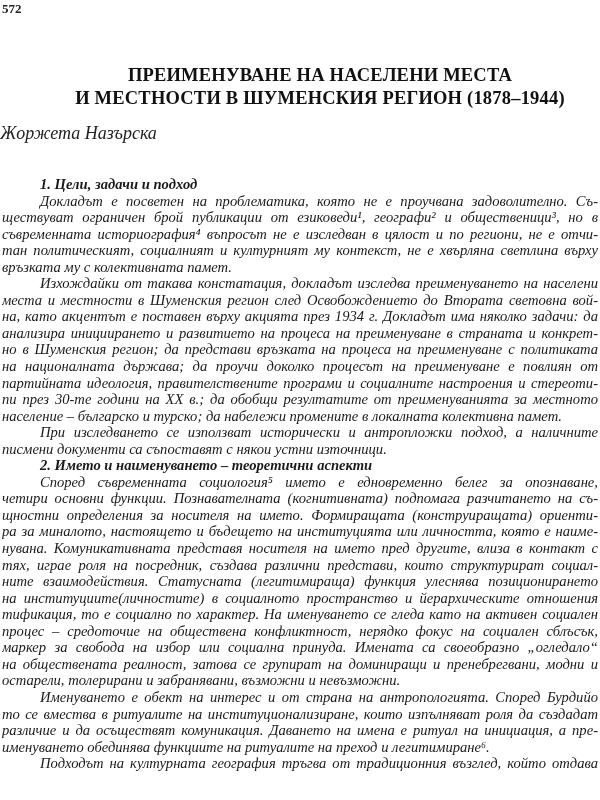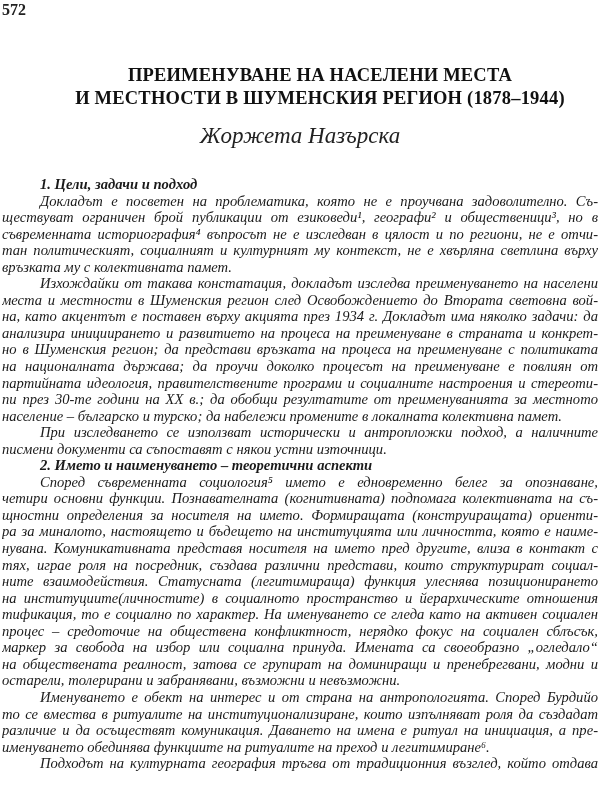--- a/index.html
+++ b/index.html
@@ -1,22 +1,22 @@
 <!DOCTYPE html>
 <html><head>
 <meta charset="utf-8">
 <style>
   html, body { margin:0; padding:0; background:#ffffff; }
   body { width:600px; height:800px; overflow:hidden; position:relative;
          font-family:"Liberation Serif", "DejaVu Serif", serif; color:#1a1a1a; }
-  .page-num { position:absolute; left:2px; top:1px; font-size:16px; font-weight:bold; color:#222; }
+  .page-num { position:absolute; left:2px; top:1px; font-size:13px; font-weight:bold; color:#222; }
   .title { position:absolute; left:0; width:600px; top:64px; text-align:center;
            font-weight:bold; font-size:18.5px; line-height:23px; letter-spacing:0.2px; color:#111;margin-left:20px; }
-  .author { position:absolute; left:0; width:600px; top:123px; text-align:center;
-            font-style:italic; font-size:23px; color:#222; }
+  .author { position:absolute; left:0; width:600px; top:123px; 
+            font-style:italic; font-size:18px; color:#222; }
   .body { position:absolute; left:2px; top:176px; width:596px; font-size:14.6px; line-height:16.55px; }
   .line { white-space:nowrap; text-align:justify; text-align-last:justify; height:16.55px; overflow:hidden;font-style:italic; }
   .line.last { text-align-last:left; }
   .line.indent { padding-left:38px; }
   .line.head { font-weight:bold; padding-left:38px; text-align-last:left; }
 </style>
 </head>
 <body>
 
 <div class="page-num">572</div>
@@ -41,21 +41,21 @@
     <div class="line">анализира инициирането и развитието на процеса на преименуване в страната и конкрет-</div>
     <div class="line">но в Шуменския регион; да представи връзката на процеса на преименуване с политиката</div>
     <div class="line">на националната държава; да проучи доколко процесът на преименуване е повлиян от</div>
     <div class="line">партийната идеология, правителствените програми и социалните настроения и стереоти-</div>
     <div class="line">пи през 30-те години на XX в.; да обобщи резултатите от преименуванията за местното</div>
     <div class="line last">население – българско и турско; да набележи промените в локалната колективна памет.</div>
     <div class="line indent">При изследването се използват исторически и антропложки подход, а наличните</div>
     <div class="line last">писмени документи са съпоставят с някои устни източници.</div>
     <div class="line head">2. Името и наименуването – теоретични аспекти</div>
     <div class="line indent">Според съвременната социология⁵ името е едновременно белег за опознаване,</div>
-    <div class="line">четири основни функции. Познавателната (когнитивната) подпомага колективната на съ-</div>
+    <div class="line">четири основни функции. Познавателната (когнитивната) подпомага разчитането на съ-</div>
     <div class="line">щностни определения за носителя на името. Формиращата (конструиращата) ориенти-</div>
     <div class="line">ра за миналото, настоящето и бъдещето на институцията или личността, която е наиме-</div>
     <div class="line">нувана. Комуникативната представя носителя на името пред другите, влиза в контакт с</div>
     <div class="line">тях, играе роля на посредник, създава различни представи, които структурират социал-</div>
     <div class="line">ните взаимодействия. Статусната (легитимираща) функция улеснява позиционирането</div>
     <div class="line">на институциите(личностите) в социалното пространство и йерархическите отношения</div>
     <div class="line">тификация, то е социално по характер. На именуването се гледа като на активен социален</div>
     <div class="line">процес – средоточие на обществена конфликтност, нерядко фокус на социален сблъсък,</div>
     <div class="line">маркер за свобода на избор или социална принуда. Имената са своеобразно „огледало“</div>
     <div class="line">на обществената реалност, затова се групират на доминиращи и пренебрегвани, модни и</div>

